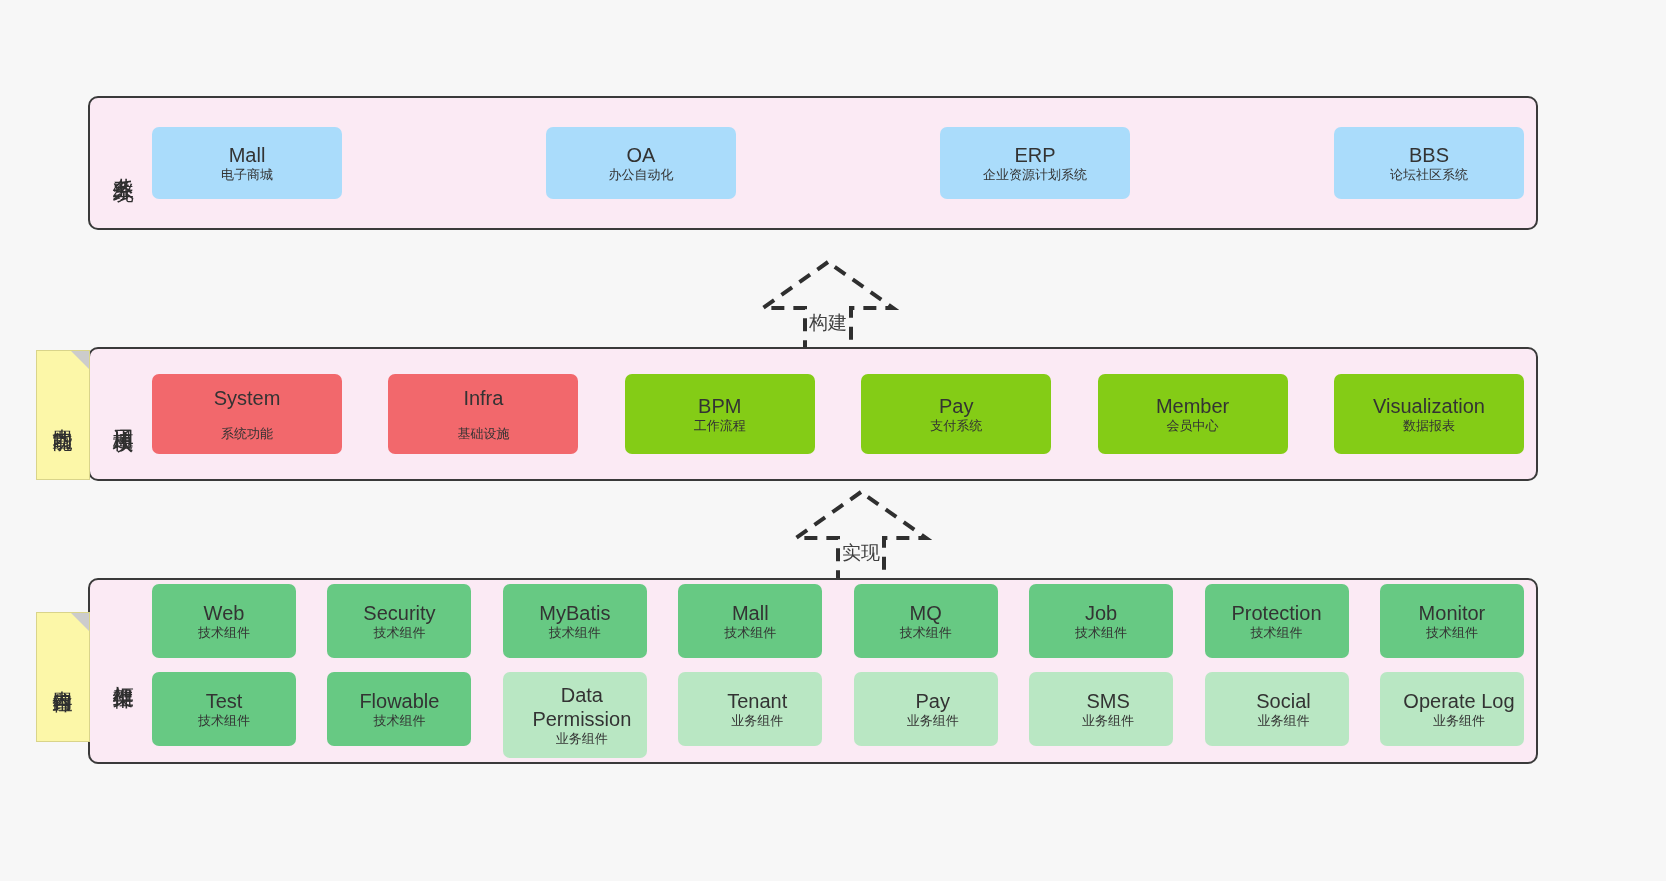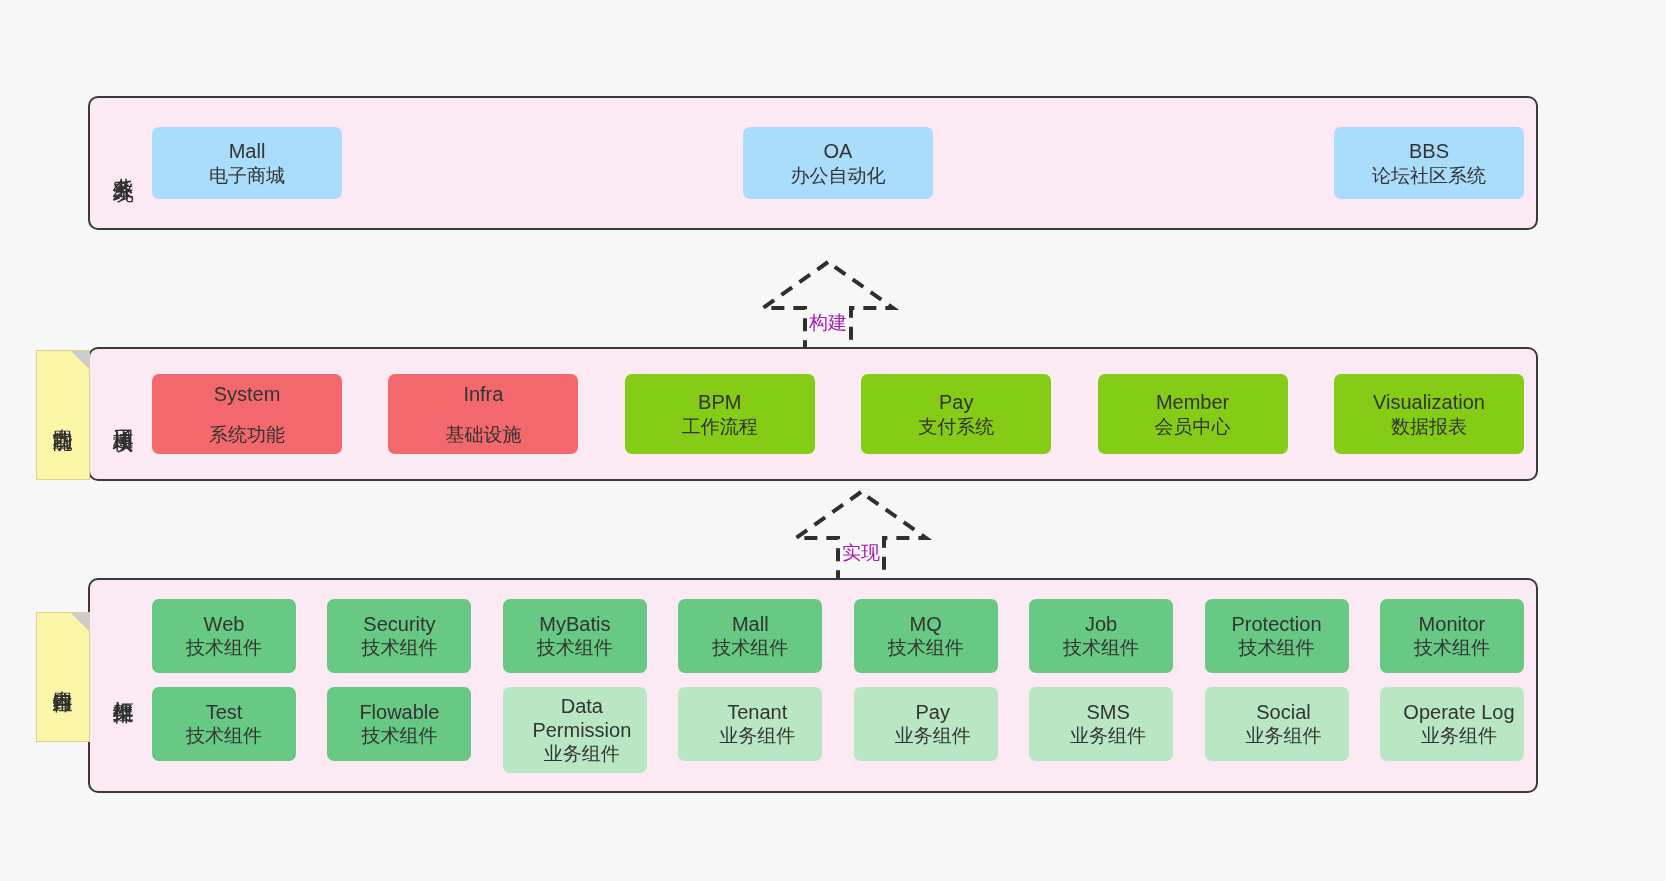--- a/index.html
+++ b/index.html
@@ -75,21 +75,21 @@
     flex-direction: column;
     align-items: center;
     justify-content: center;
     text-align: center;
     box-sizing: border-box;
     color: #333333;
     line-height: 1.22;
     padding: 4px 6px;
   }
   .node .en { font-size: 20px; }
-  .node .cn { font-size: 19px; }
+  .node .cn { font-size: 13px; }
 
   .node.blue   { background: #aadcfb; }
   .node.red    { background: #f2686c; gap: 16px; }
   .node.pink   { background: #84cc16; }
   .node.green  { background: #67c983; }
   .node.lgreen { background: #b9e7c3; padding-left: 20px; }
 
   
   #layer-business {
     left: 88px; top: 96px; width: 1450px; height: 134px;
@@ -97,21 +97,21 @@
   #layer-business .node { width: 190px; height: 72px; }
 
   
   #layer-modules {
     left: 88px; top: 347px; width: 1450px; height: 134px;
   }
   #layer-modules .node { width: 190px; height: 80px; }
 
   
   #layer-framework {
-    left: 88px; top: 578px; width: 1450px; height: 215px;
+    left: 88px; top: 578px; width: 1450px; height: 186px;
   }
   #layer-framework .node { width: 144px; height: 74px; }
   #layer-framework .node.tall { height: 86px; }
 
   
   .note {
     position: absolute;
     width: 54px;
     background: #fcf7a8;
     border: 1px solid #d9d48a;
@@ -143,21 +143,21 @@
     width: 150px;
     height: 96px;
   }
   .arrow svg { display: block; overflow: visible; }
   .arrow .lbl {
     position: absolute;
     left: 50%;
     transform: translateX(-50%);
     bottom: 18px;
     font-size: 19px;
-    color: #a21caf;
+    color: #404040;
     background: transparent;
     padding: 0 3px;
     white-space: nowrap;
   }
   #arrow-build { left: 753px; top: 258px; }
   #arrow-impl  { left: 786px; top: 488px; }
 </style>
 </head>
 <body>
 
@@ -166,20 +166,24 @@
   <div class="boxes">
     <div class="node blue">
       <span class="en">Mall</span>
       <span class="cn">电子商城</span>
     </div>
     <div class="node blue">
       <span class="en">OA</span>
       <span class="cn">办公自动化</span>
     </div>
     <div class="node blue">
+      <span class="en">ERP</span>
+      <span class="cn">企业资源计划系统</span>
+    </div>
+    <div class="node blue">
       <span class="en">BBS</span>
       <span class="cn">论坛社区系统</span>
     </div>
   </div>
 </div>
 
 <div class="arrow" id="arrow-build">
   <svg width="150" height="96" viewBox="0 0 150 96">
     <path d="M75 4 L10 50 L52 50 L52 92 L98 92 L98 50 L140 50 Z" fill="none" stroke="#2f2f2f" stroke-width="4" stroke-dasharray="13,9" stroke-linejoin="miter"></path>
   </svg>

